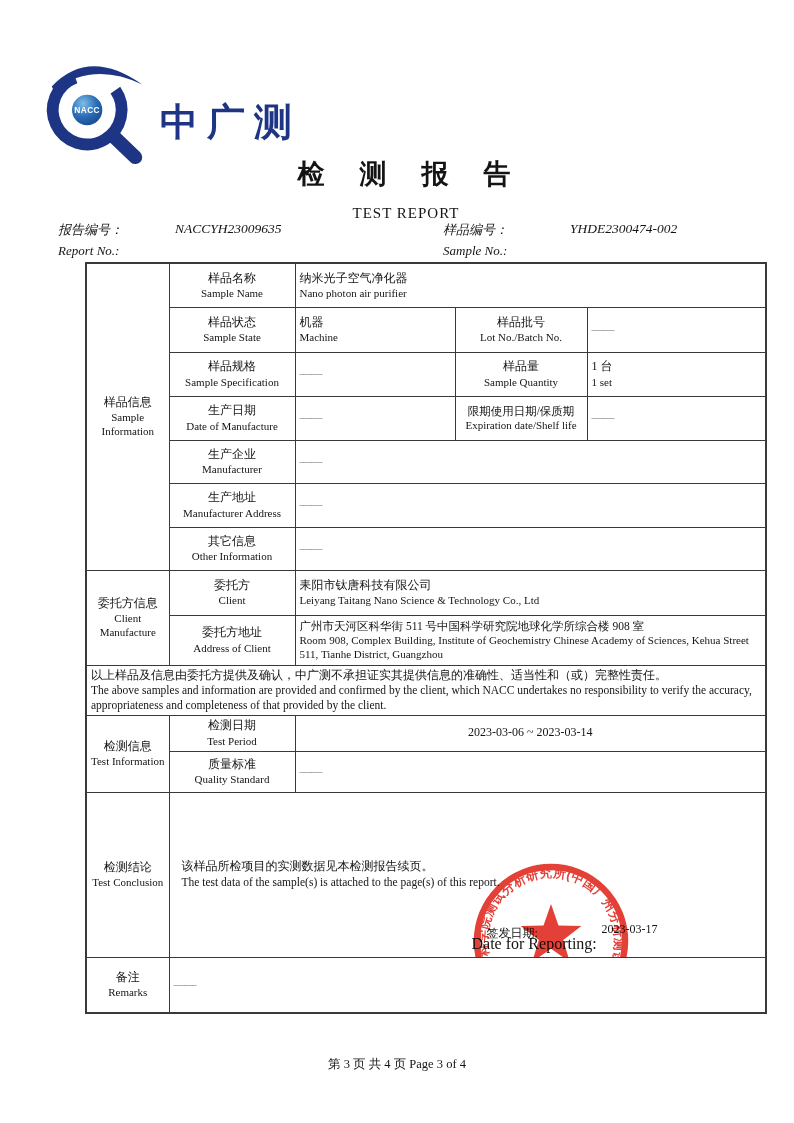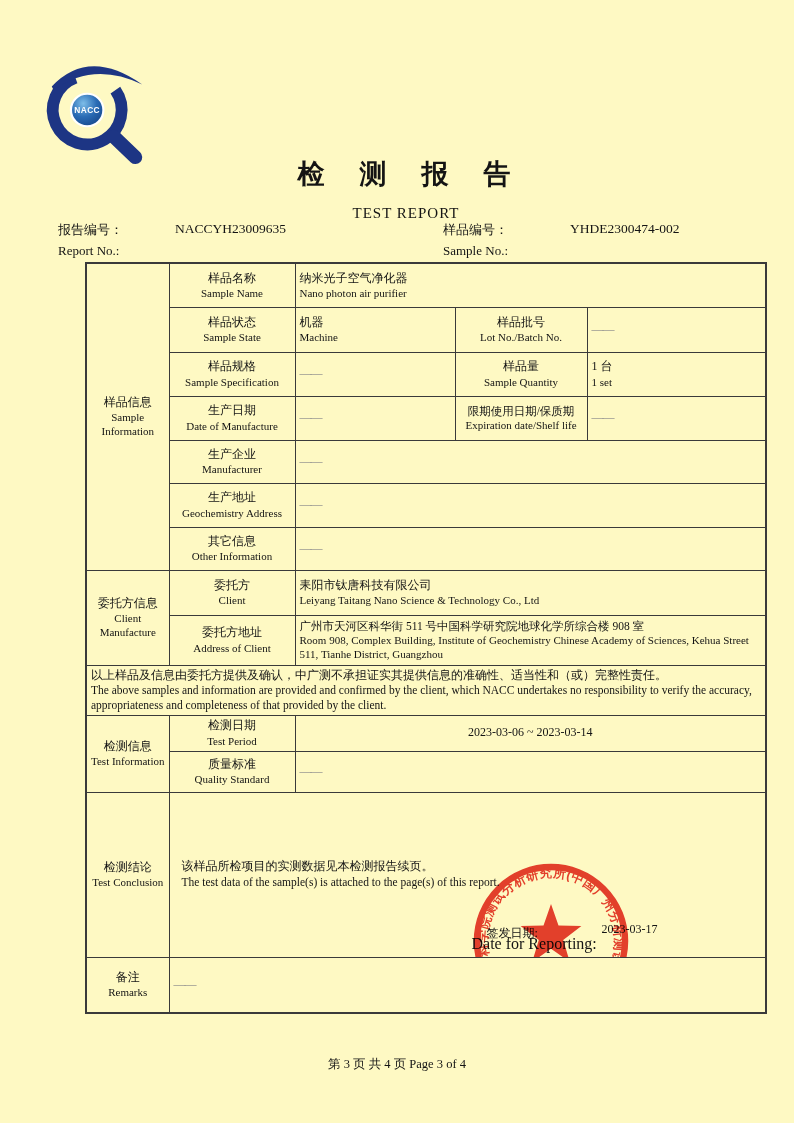--- a/index.html
+++ b/index.html
@@ -1,30 +1,30 @@
 <!DOCTYPE html>
 <html><head>
 <meta charset="utf-8">
 <style>
   html,body{margin:0;padding:0;background:#e8e8e8;}
-  .page{position:relative;width:794px;height:1123px;background:#fef9c3;margin:0 auto;
+  .page{position:relative;width:794px;height:1123px;background:#ffffff;margin:0 auto;
         font-family:"Liberation Serif","DejaVu Serif",serif;color:#141414;overflow:hidden;}
 
   
   .logo{position:absolute;left:38px;top:50px;display:flex;align-items:center;}
   .brand{font-family:"Liberation Sans","DejaVu Sans",sans-serif;font-weight:bold;
          font-size:38px;color:#1d3584;letter-spacing:9px;margin-left:4px;margin-top:26px;}
 
   
   .title-block{position:absolute;left:0;top:156px;width:100%;text-align:center;padding-left:9px;}
   .title-cn{font-size:27px;font-weight:bold;letter-spacing:4px;}
   .title-en{font-size:15px;font-weight:normal;margin-top:13px;letter-spacing:1px;}
 
   
-  .hdr{position:absolute;font-size:13px;}
+  .hdr{position:absolute;font-size:13px;font-style:italic;}
   .hdr-val{font-size:13.5px;}
 
   
   table.report{position:absolute;left:85px;top:262px;width:680px;border-collapse:collapse;
                table-layout:fixed;border:2px solid #3a3a3a;}
   table.report td{border:1px solid #3a3a3a;vertical-align:middle;padding:2px 4px;
                   font-size:12px;line-height:1.28;overflow:hidden;}
   td.lbl{text-align:center;}
   td.val{text-align:left;padding-left:7px;}
   .cn{display:block;}
@@ -71,20 +71,21 @@
           <stop offset="55%" stop-color="#2a6cb5"></stop>
           <stop offset="100%" stop-color="#17498e"></stop>
         </radialGradient>
       </defs>
       <path d="M38,27.1 A35,35 0 1 0 78.7,39.9" fill="none" stroke="#1d3584" stroke-width="12"></path>
       <path d="M14,36 Q52,-4 106,34 Q56,10 16,40 Z" fill="#1d3584"></path>
       <line x1="77" y1="87" x2="99" y2="108" stroke="#1d3584" stroke-width="14" stroke-linecap="round"></line>
       <circle cx="50" cy="60" r="16.5" fill="url(#ballGrad)" stroke="#ffffff" stroke-width="2.2"></circle>
       <text x="50" y="63.5" text-anchor="middle" class="nacc-text">NACC</text>
     </svg>
+    <div class="brand">中广测</div>
   </div>
 
   <div class="title-block">
     <div class="title-cn">检　测　报　告</div>
     <div class="title-en">TEST REPORT</div>
   </div>
 
   <span class="hdr" style="left:58px;top:221px;">报告编号：</span>
   <span class="hdr hdr-val" style="left:175px;top:221px;">NACCYH23009635</span>
   <span class="hdr" style="left:58px;top:243px;">Report No.:</span>
@@ -176,21 +177,21 @@
         <span class="en">Manufacturer</span>
       </td>
       <td class="val" colspan="3">
         <span class="dash">——</span>
       </td>
     </tr>
 
     <tr style="height:44px;">
       <td class="lbl">
         <span class="cn">生产地址</span>
-        <span class="en ennw">Geochemistry Address</span>
+        <span class="en ennw">Manufacturer Address</span>
       </td>
       <td class="val" colspan="3">
         <span class="dash">——</span>
       </td>
     </tr>
 
     <tr style="height:43px;">
       <td class="lbl">
         <span class="cn">其它信息</span>
         <span class="en">Other Information</span>

